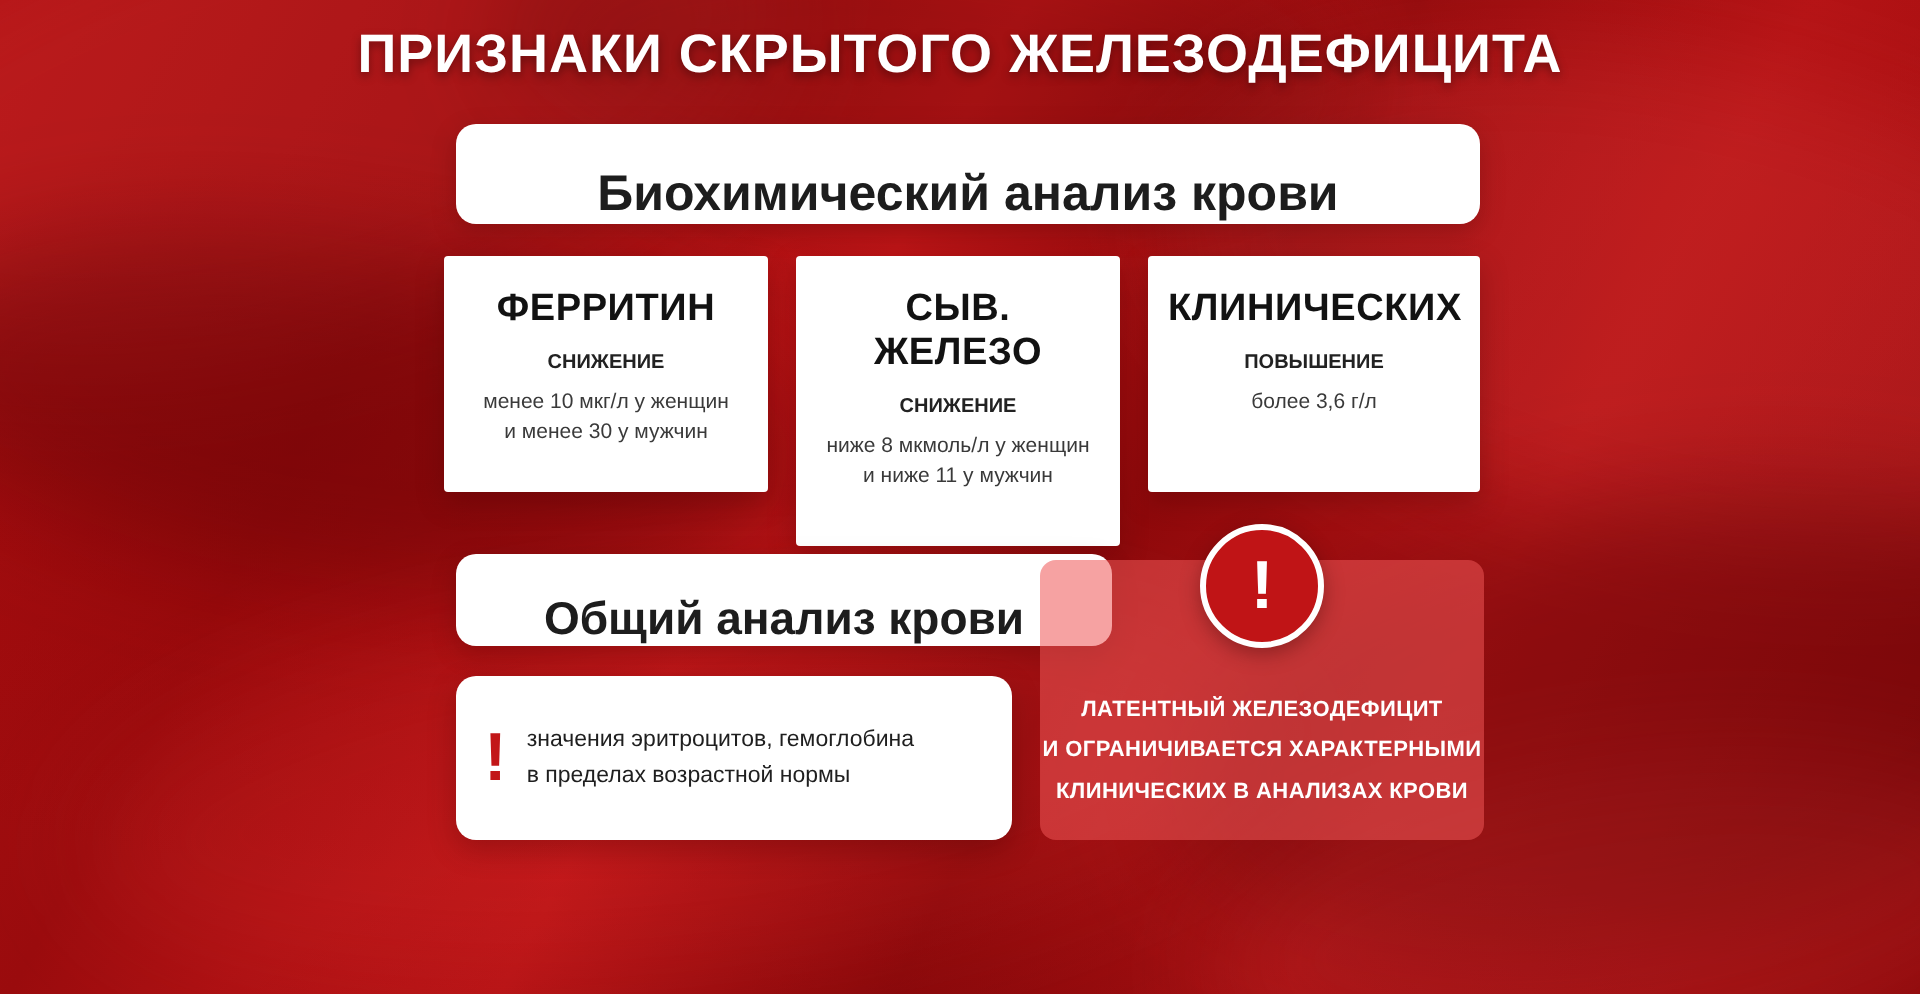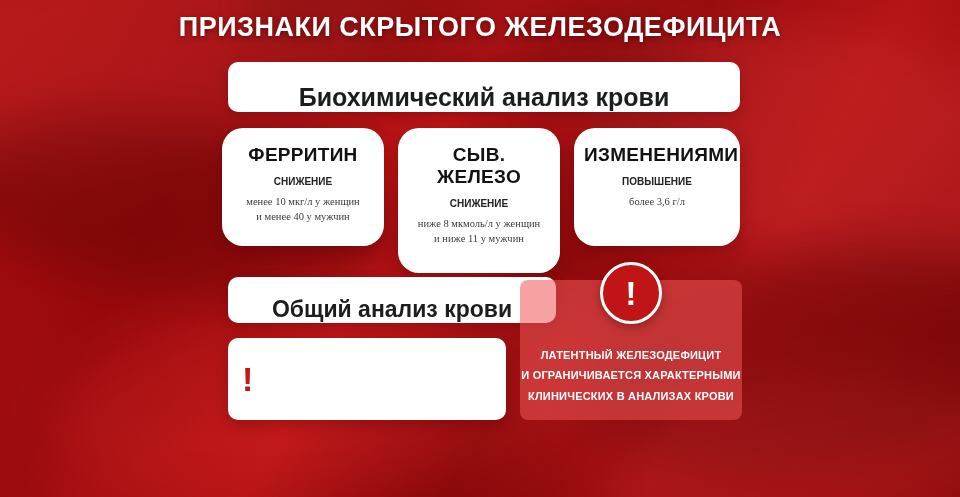--- a/index.html
+++ b/index.html
@@ -63,21 +63,21 @@
     font-size: 25px;
     font-weight: bold;
   }
   #banner-bio { left: 228px; top: 62px; width: 512px; height: 50px; }
   #banner-cbc { left: 228px; top: 277px; width: 328px; height: 46px; font-size: 23px; }
 
   
   .card {
     position: absolute;
     background: #ffffff;
-    border-radius: 21px;
+    border-radius: 2px;
     box-shadow: 0 5px 14px rgba(60,0,0,0.28);
     text-align: center;
     padding: 16px 10px 12px;
   }
   .card .name {
     color: #121212;
     font-size: 19px;
     font-weight: bold;
     letter-spacing: 0.3px;
   }
@@ -85,21 +85,20 @@
     margin-top: 10px;
     color: #222;
     font-size: 10px;
     font-weight: bold;
   }
   .card .detail {
     margin-top: 7px;
     color: #3a3a3a;
     font-size: 10.5px;
     line-height: 1.45;
-    font-family: Liberation Serif, serif;
   }
   #card-ferritin   { left: 222px; top: 128px; width: 162px; height: 118px; }
   #card-serumiron  { left: 398px; top: 128px; width: 162px; height: 145px; }
   #card-transferrin{ left: 574px; top: 128px; width: 166px; height: 118px; }
 
   
   #cbc-note {
     position: absolute;
     left: 228px; top: 338px;
     width: 278px; height: 82px;
@@ -179,49 +178,51 @@
 
     <div class="banner" id="banner-bio">
       <span>Биохимический анализ крови</span>
     </div>
 
     <div class="card" id="card-ferritin">
       <div class="name">ФЕРРИТИН</div>
       <div class="dir">СНИЖЕНИЕ</div>
       <div class="detail">
         <div>менее 10 мкг/л у женщин</div>
-        <div>и менее 40 у мужчин</div>
+        <div>и менее 30 у мужчин</div>
       </div>
     </div>
 
     <div class="card" id="card-serumiron">
       <div class="name">СЫВ. ЖЕЛЕЗО</div>
       <div class="dir">СНИЖЕНИЕ</div>
       <div class="detail">
         <div>ниже 8 мкмоль/л у женщин</div>
         <div>и ниже 11 у мужчин</div>
       </div>
     </div>
 
     <div class="card" id="card-transferrin">
-      <div class="name">ИЗМЕНЕНИЯМИ</div>
+      <div class="name">КЛИНИЧЕСКИХ</div>
       <div class="dir">ПОВЫШЕНИЕ</div>
       <div class="detail">
         <div>более 3,6 г/л</div>
         <div></div>
       </div>
     </div>
 
     <div class="banner" id="banner-cbc">
       <span>Общий анализ крови</span>
     </div>
 
     <div id="cbc-note">
       <div class="bang">!</div>
       <div class="txt">
+        <div>значения эритроцитов, гемоглобина</div>
+        <div>в пределах возрастной нормы</div>
       </div>
     </div>
 
     <div id="latent-panel">
       <div class="ltext">
         <div>ЛАТЕНТНЫЙ ЖЕЛЕЗОДЕФИЦИТ</div>
         <div>И ОГРАНИЧИВАЕТСЯ ХАРАКТЕРНЫМИ</div>
         <div>КЛИНИЧЕСКИХ В АНАЛИЗАХ КРОВИ</div>
       </div>
     </div>

